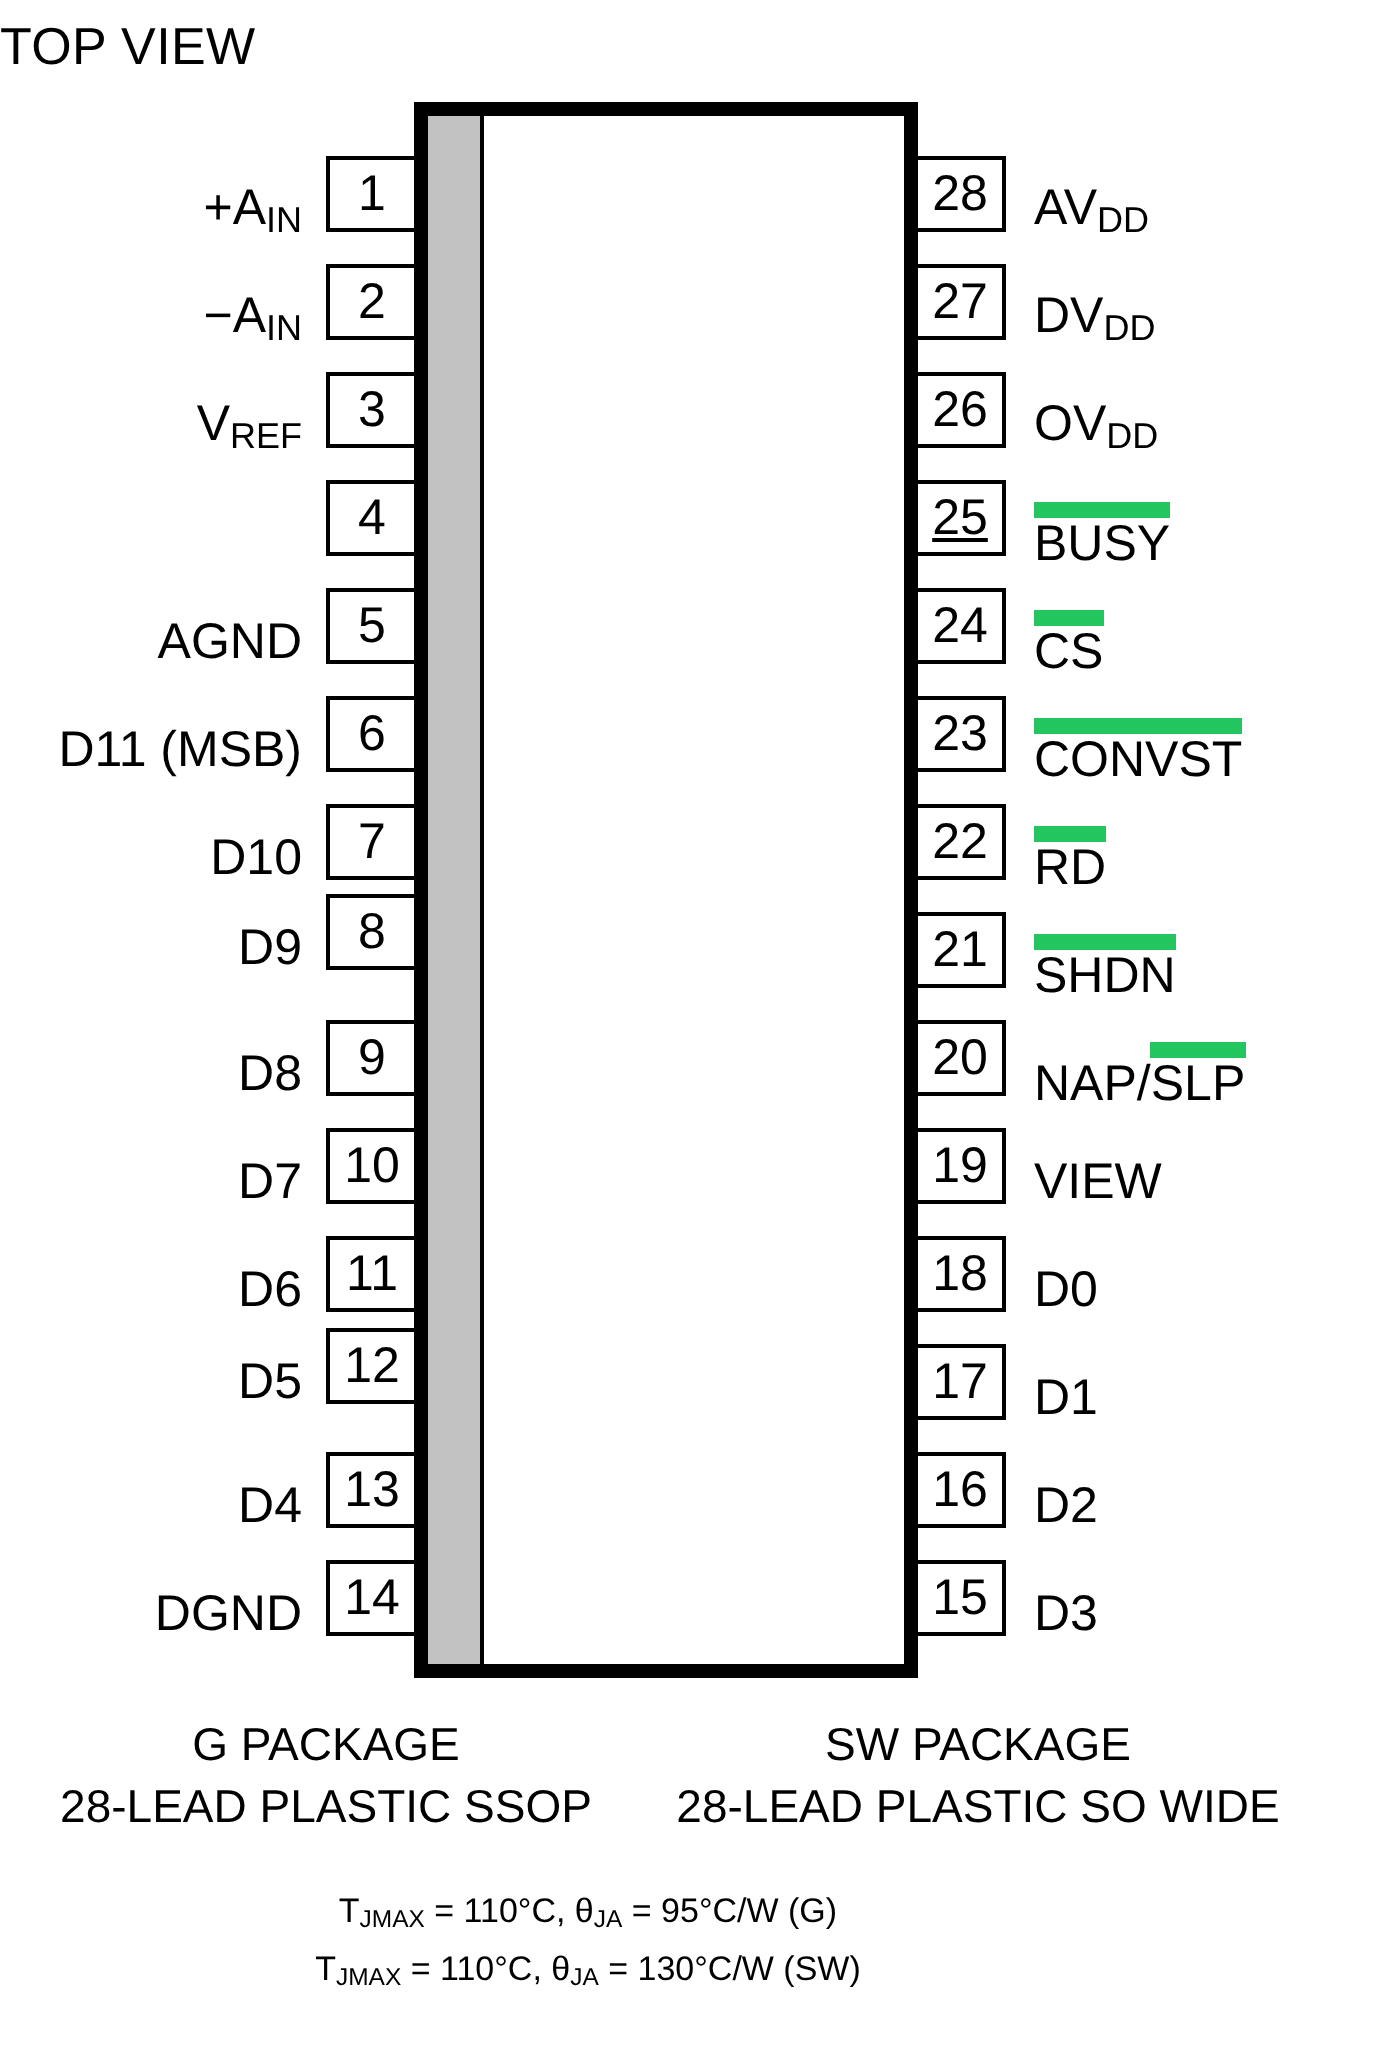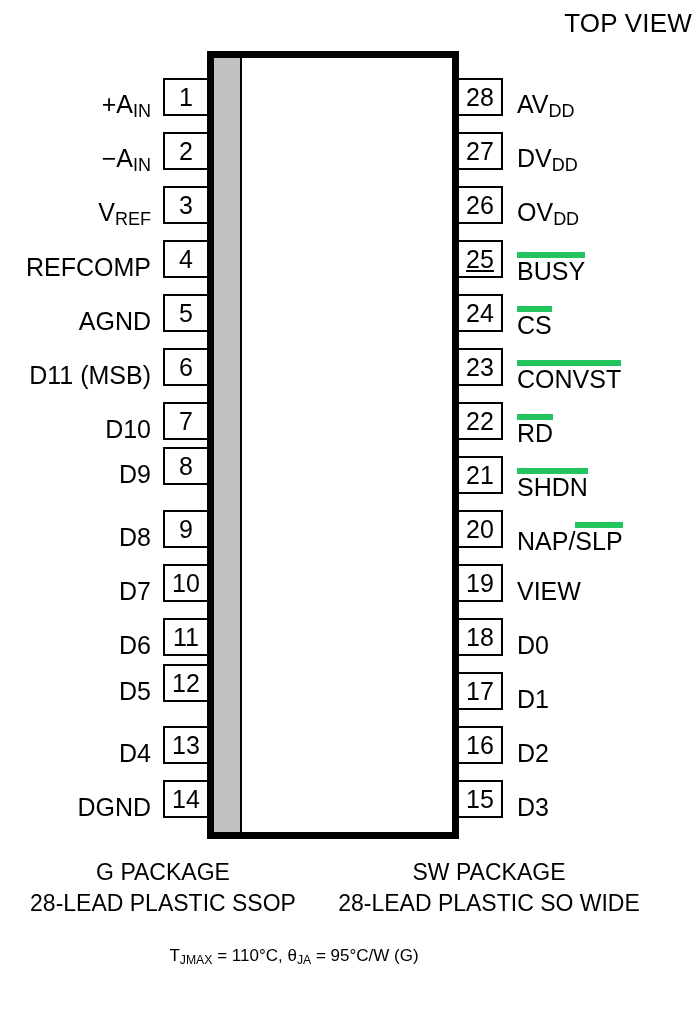--- a/index.html
+++ b/index.html
@@ -15,21 +15,21 @@
     color: #000000;
     overflow: hidden;
   }
 
   
   #top-view-title {
     position: absolute;
     top: 8px;
     left: 0;
     width: 692px;
-    text-align: right;
+    text-align: left;
     font-size: 26px;
     letter-spacing: 0.2px;
   }
 
   
   #chip-body {
     position: absolute;
     left: 207px;
     top: 51px;
     width: 252px;
@@ -81,21 +81,21 @@
   }
   .pin-row.left  .pin-label { margin-right: 12px; text-align: right; }
   .pin-row.right .pin-label { margin-left: 14px; text-align: left; }
 
   .pin-label sub {
     font-size: 0.72em;
     vertical-align: -0.22em;
     letter-spacing: 0;
   }
   .ovl {
-    border-top: 6px solid #22c55e;
+    border-top: 8px solid #22c55e;
     padding-top: 1px;
     display: inline-block;
     line-height: 1;
   }
 
   
   #package-captions {
     position: absolute;
     top: 857px;
     left: 0;
@@ -138,21 +138,20 @@
     </div>
     <div class="pin-row left" style="top: 132px;">
       <div class="pin-label">−A<sub>IN</sub></div>
       <div class="pin-box">2</div>
     </div>
     <div class="pin-row left" style="top: 186px;">
       <div class="pin-label">V<sub>REF</sub></div>
       <div class="pin-box">3</div>
     </div>
     <div class="pin-row left" style="top: 240px;">
-      <div class="pin-label">REFCOMP</div>
       <div class="pin-box">4</div>
     </div>
     <div class="pin-row left" style="top: 294px;">
       <div class="pin-label">AGND</div>
       <div class="pin-box">5</div>
     </div>
     <div class="pin-row left" style="top: 348px;">
       <div class="pin-label">D11 (MSB)</div>
       <div class="pin-box">6</div>
     </div>
@@ -254,13 +253,14 @@
     <span class="pkg-line">28-LEAD PLASTIC SSOP</span>
   </div>
   <div class="pkg-col">
     <span class="pkg-line">SW PACKAGE</span>
     <span class="pkg-line">28-LEAD PLASTIC SO WIDE</span>
   </div>
 </div>
 
 <div id="thermal-specs">
     <span class="spec-line">T<sub>JMAX</sub> = 110°C, θ<sub>JA</sub> = 95°C/W (G)</span>
+    <span class="spec-line">T<sub>JMAX</sub> = 110°C, θ<sub>JA</sub> = 130°C/W (SW)</span>
   </div>
 
 </body></html>

